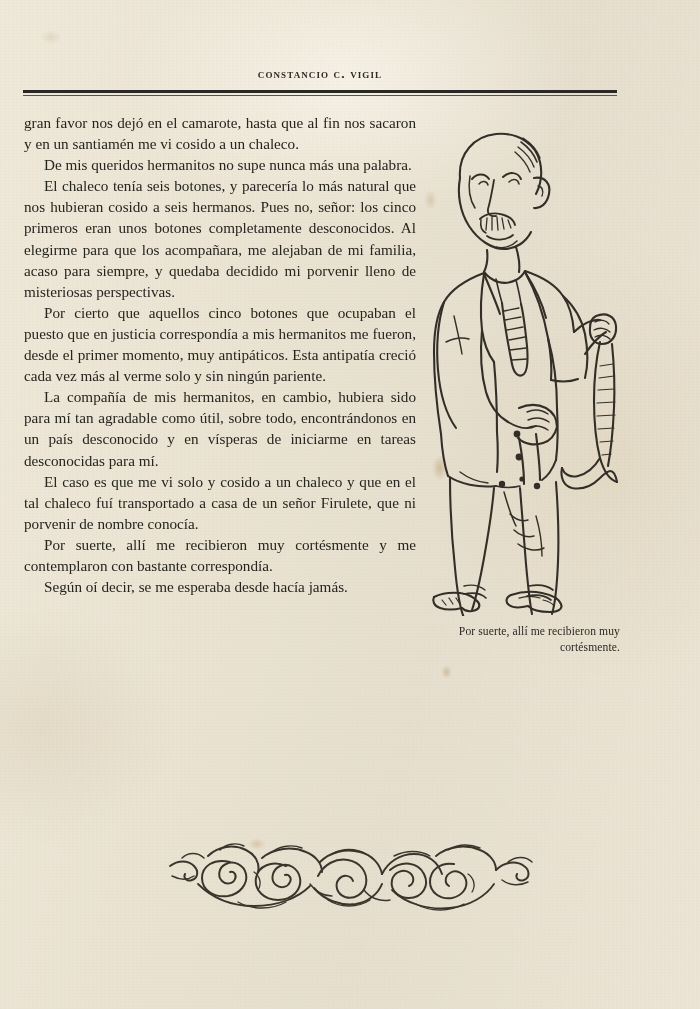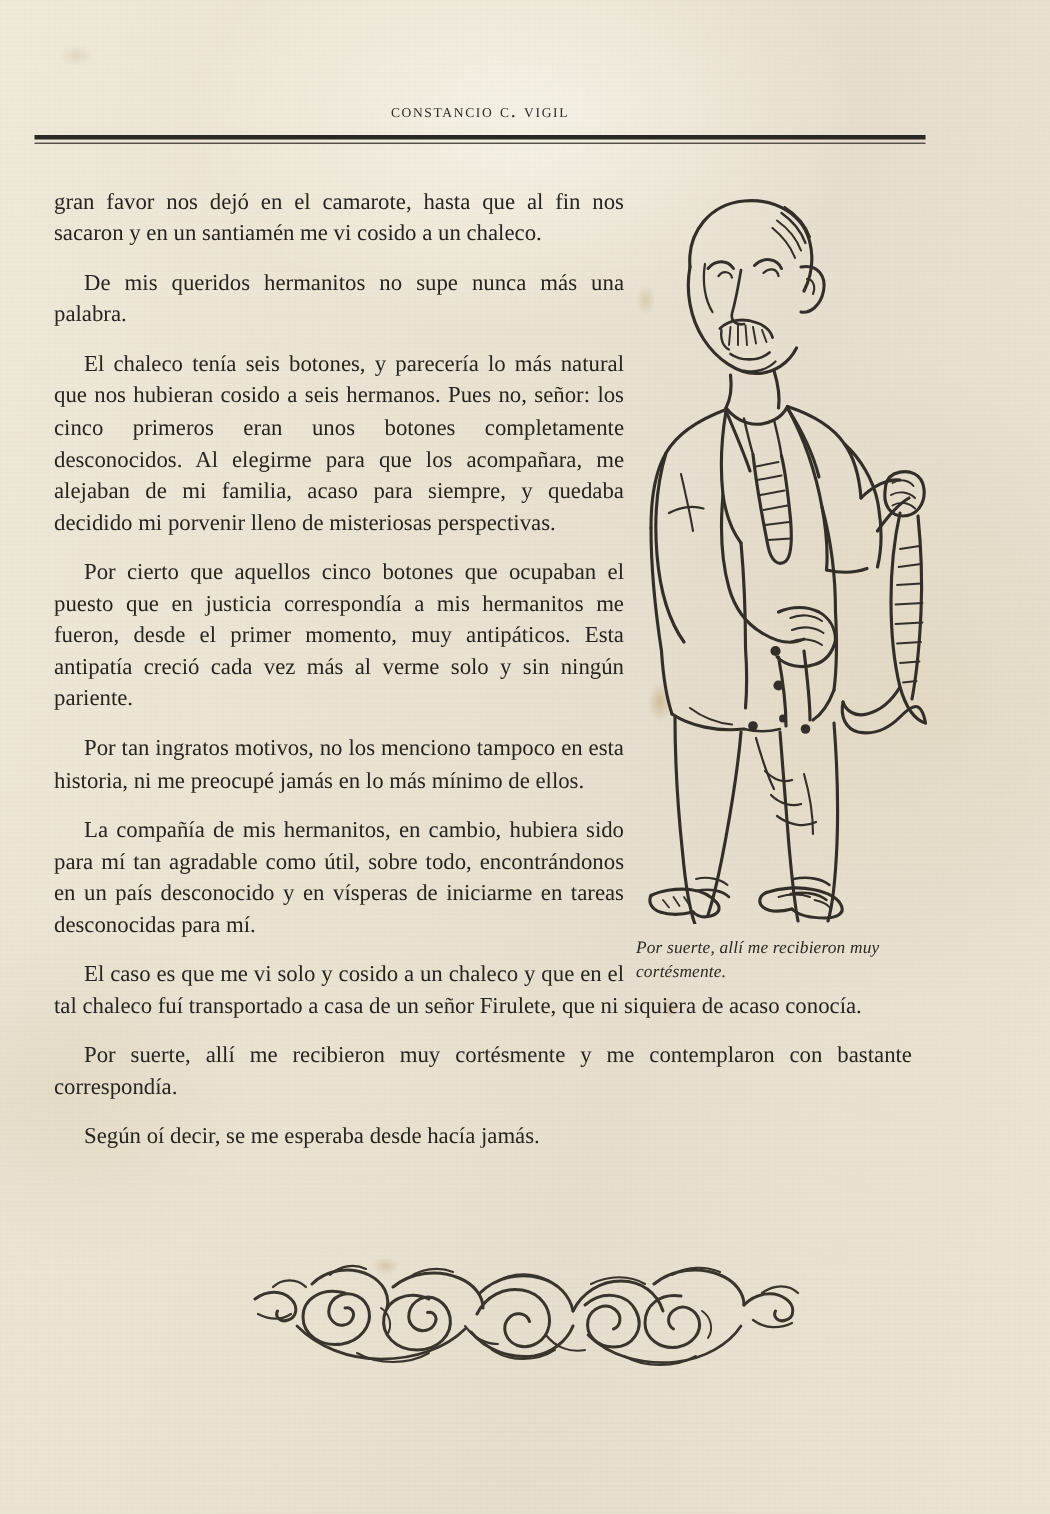--- a/index.html
+++ b/index.html
@@ -45,21 +45,21 @@
     position: absolute;
     left: 23px; top: 66px; width: 594px;
     text-align: center;
   }
   #header .title {
     font-size: 13.5px;
     letter-spacing: 1.1px;
     color: #2c2a26;
     font-variant: small-caps;
     text-transform: lowercase;
-    font-weight: 400;
+    font-weight: 700;
     white-space: nowrap;
   }
   #header .title::first-letter { font-size: 1em; }
   #rule-thick {
     position: absolute;
     left: 23px; top: 90px; width: 594px; height: 2.5px;
     background: #2a2824;
   }
   #rule-thin {
     position: absolute;
@@ -72,37 +72,36 @@
     position: absolute;
     left: 24px; top: 112px;
     width: 596px;
     font-size: 15.2px;
     line-height: 21.1px;
     color: #26241f;
     text-align: justify;
     text-justify: inter-word;
     hyphens: manual;
   }
-  #content p { margin: 12px; text-indent: 20px; }
+  #content p { margin: 0; text-indent: 20px; }
   #content p.noindent { text-indent: 0; }
 
   
   #figure {
     float: right;
     width: 196px;
     margin: 4px 0 0 8px;
     shape-margin: 6px;
   }
   #figure .art { width: 196px; height: 500px; display: block; }
   #figure .caption {
     margin-top: 8px;
-    font-style: italic;
     font-size: 11.6px;
     line-height: 15.5px;
-    text-align: left;
+    text-align: right;
     color: #2b2924;
     text-indent: 0;
     letter-spacing: .1px;
   }
 
   
   #ornament {
     position: absolute;
     left: 168px; top: 832px;
     width: 366px; height: 82px;
@@ -279,23 +278,22 @@
         <path d="M95 482 C102 480 110 480 116 482" stroke-width="1.3"></path>
         <path d="M119 484 C124 485 128 487 130 490" stroke-width="1.2"></path>
       </svg>
       <div class="caption">Por suerte, allí me recibieron muy cortésmente.</div>
     </div>
 
     <p class="noindent">gran favor nos dejó en el camarote, hasta que al fin nos sacaron y en un santiamén me vi cosido a un chaleco.</p>
     <p>De mis queridos hermanitos no supe nunca más una palabra.</p>
     <p>El chaleco tenía seis botones, y parecería lo más natural que nos hubieran cosido a seis hermanos. Pues no, señor: los cinco primeros eran unos botones completamente desconocidos. Al elegirme para que los acompañara, me alejaban de mi familia, acaso para siempre, y quedaba decidido mi porvenir lleno de misteriosas perspectivas.</p>
     <p>Por cierto que aquellos cinco botones que ocupaban el puesto que en justicia correspondía a mis hermanitos me fueron, desde el primer momento, muy antipáticos. Esta antipatía creció cada vez más al verme solo y sin ningún pariente.</p>
-    <p>Por tan ingratos motivos, no los menciono tampoco en esta historia, ni me preocupé jamás en lo más mínimo de ellos.</p>
     <p>La compañía de mis hermanitos, en cambio, hubiera sido para mí tan agradable como útil, sobre todo, encontrándonos en un país desconocido y en vísperas de iniciarme en tareas desconocidas para mí.</p>
-    <p>El caso es que me vi solo y cosido a un chaleco y que en el tal chaleco fuí transportado a casa de un señor Firulete, que ni siquiera de acaso conocía.</p>
+    <p>El caso es que me vi solo y cosido a un chaleco y que en el tal chaleco fuí transportado a casa de un señor Firulete, que ni porvenir de nombre conocía.</p>
     <p>Por suerte, allí me recibieron muy cortésmente y me contemplaron con bastante correspondía.</p>
     <p>Según oí decir, se me esperaba desde hacía jamás.</p>
   </div>
 
   <div id="ornament">
     <svg viewBox="0 0 366 82" xmlns="http://www.w3.org/2000/svg" fill="none" stroke="#3a352c" stroke-width="2" stroke-linecap="round" stroke-linejoin="round">
 
       <path d="M2 34 C10 28 20 28 26 34 C31 39 30 46 24 48 C19 50 15 46 17 42"></path>
       <path d="M4 44 C12 48 20 48 26 44" stroke-width="1.5"></path>
       <path d="M14 26 C20 20 30 20 36 26" stroke-width="1.5"></path>

